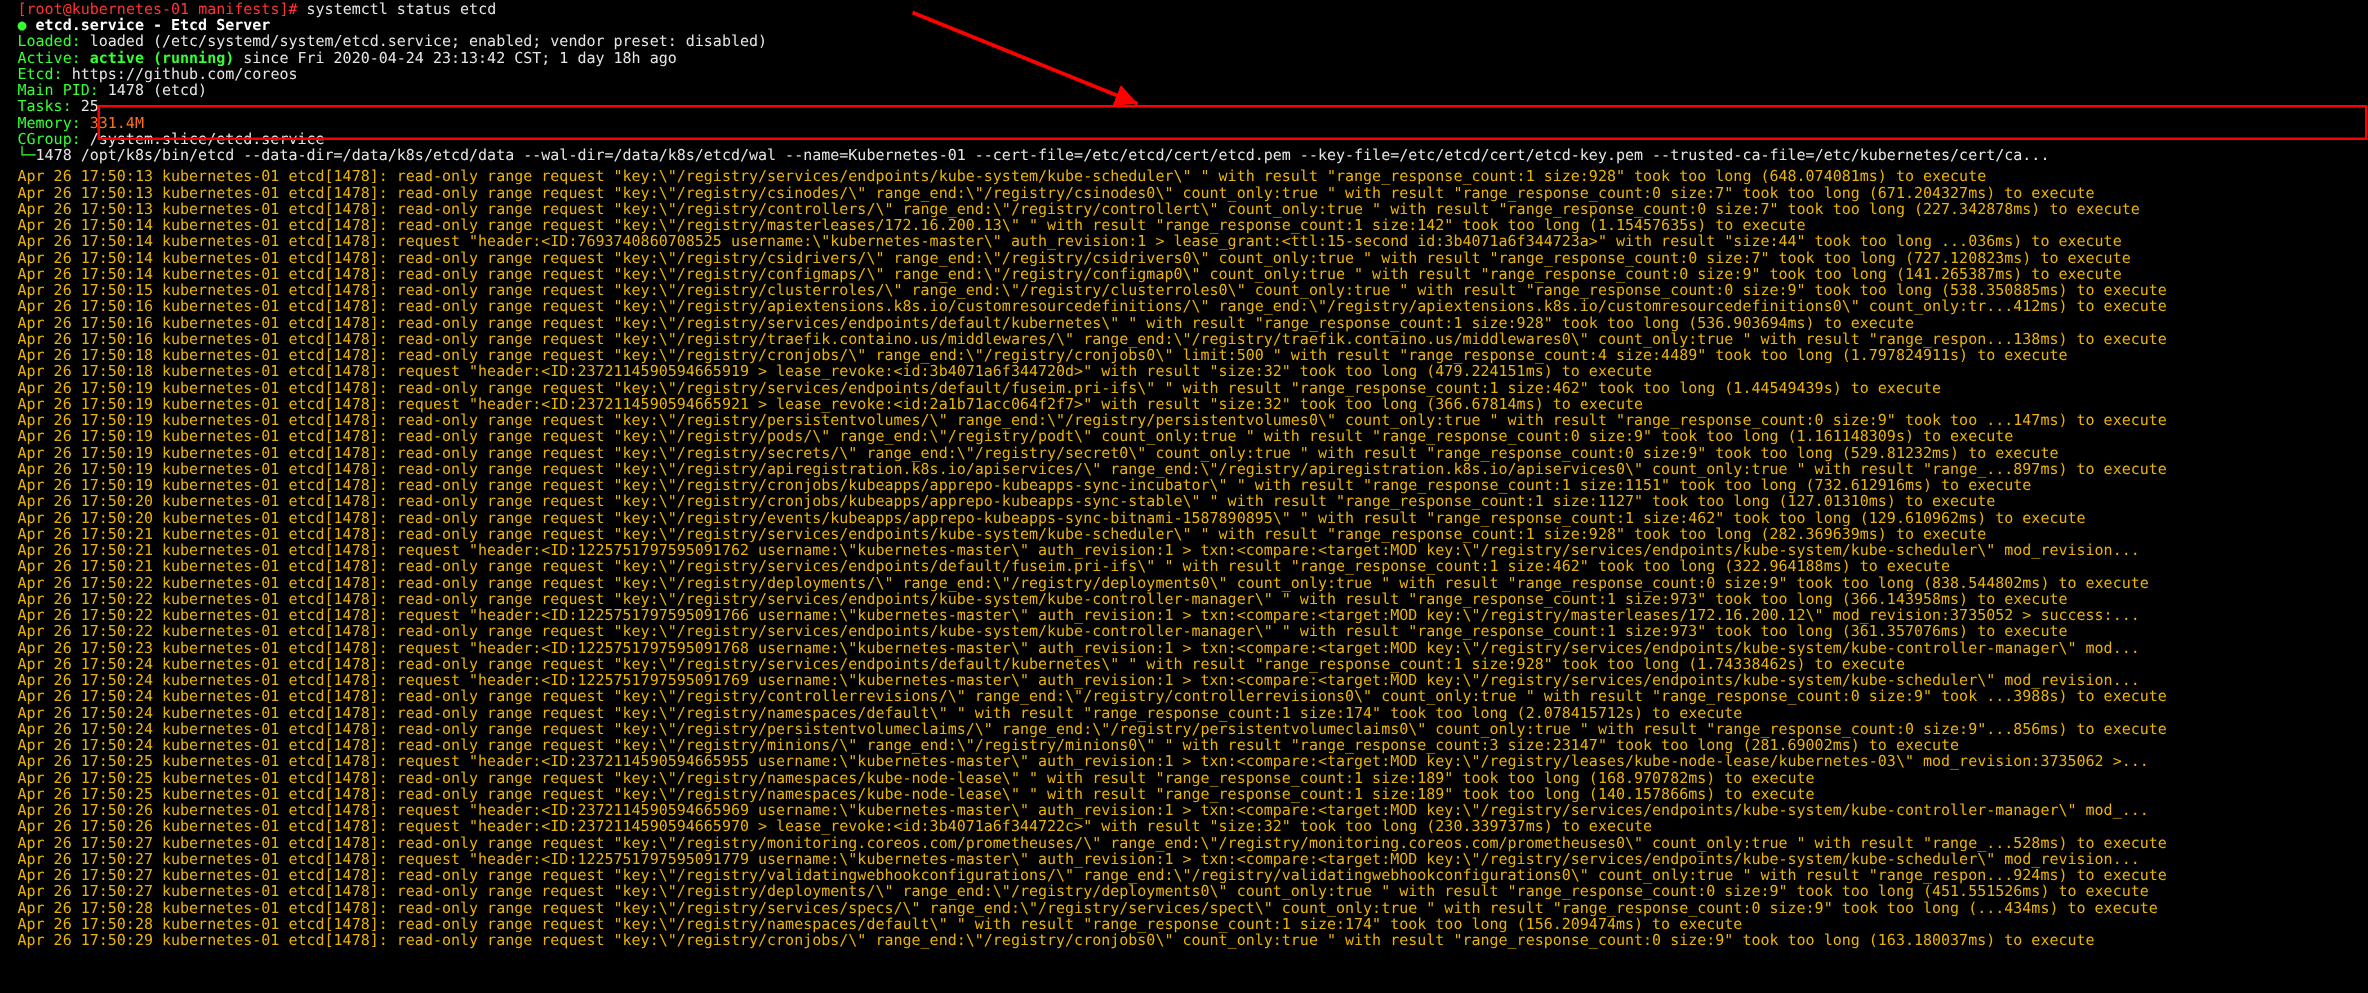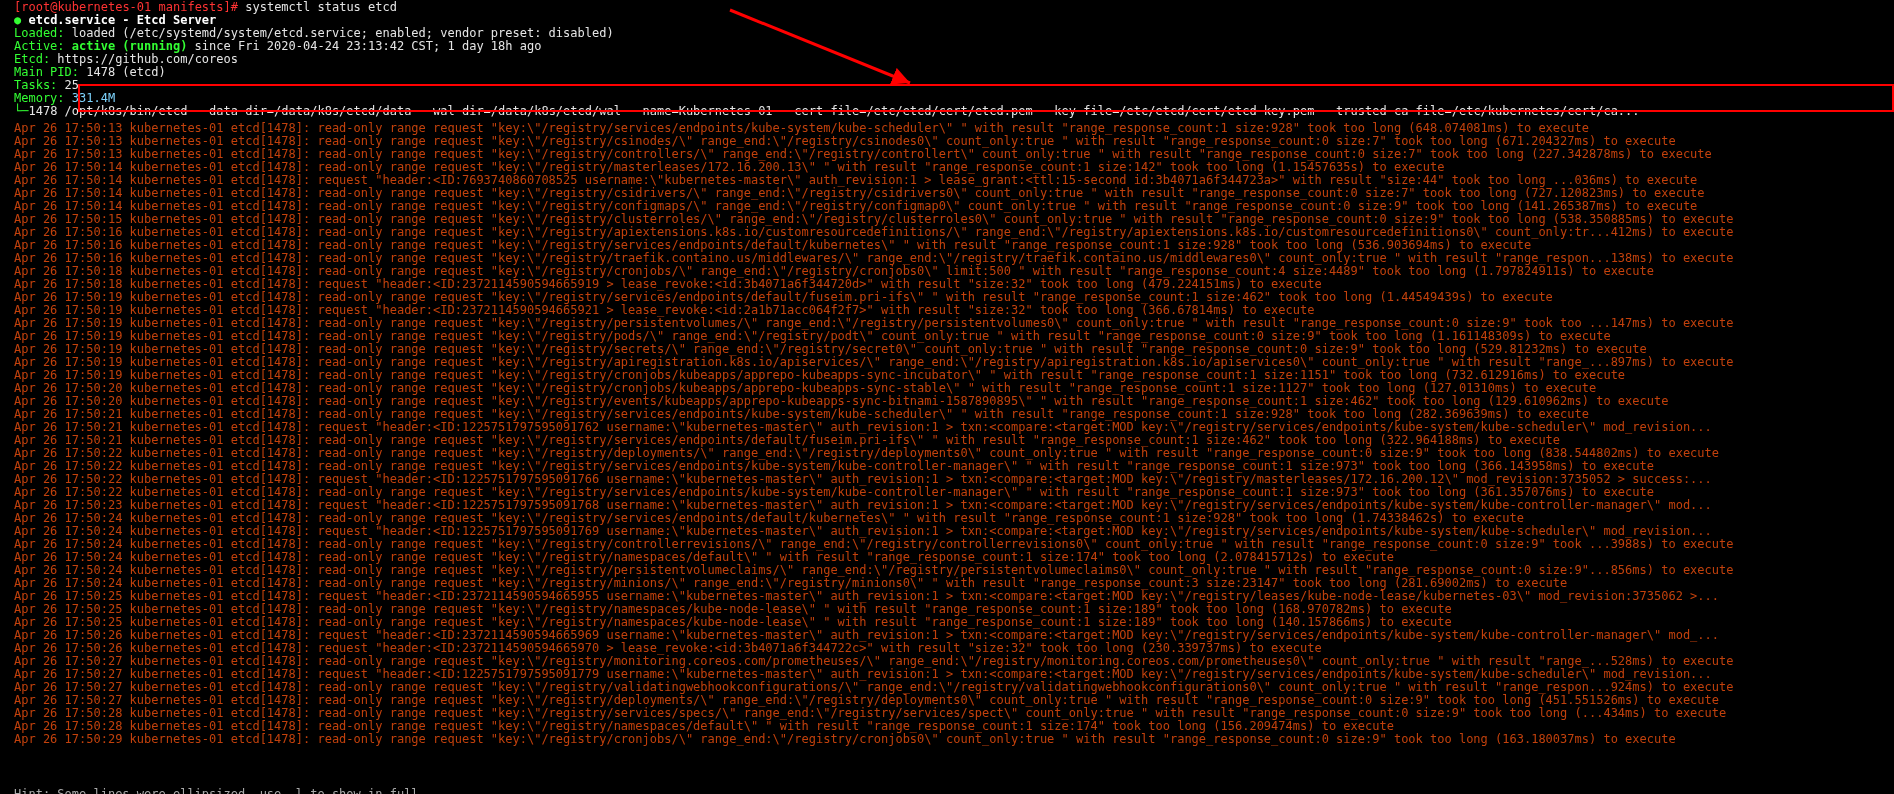--- a/index.html
+++ b/index.html
@@ -21,21 +21,21 @@
   }
   .prompt-user { color: #ff3333; }
   .prompt-host { color: #ff3333; }
   .prompt-path { color: #ff3333; }
   .bright-white { color: #ffffff; font-weight: bold; }
   .bright-green { color: #33ff33; font-weight: bold; text-align: right; }
   .dark-green { color: #33ff33; }
   .cmd { color: #e5e5e5; }
   .loaded { color: #e5e5e5; }
   .log-line {
-    color: #c2410c;
+    color: #eab308;
   }
   .hint { color: #aaaaaa; margin-top: 42px; }
   .red-box {
     position: absolute;
     border: 2px solid #ff0000;
     left: 78px;
     top: 84px;
     width: 1812px;
     height: 24px;
     pointer-events: none;
@@ -57,21 +57,22 @@
   <div>
     <span class="prompt-user">[</span><span class="prompt-user">root</span><span class="prompt-user">@</span><span class="prompt-host">kubernetes-01</span><span class="prompt-path"> manifests</span><span class="prompt-user">]# </span><span class="cmd">systemctl status etcd</span>
   </div>
 
   <div class="dark-green">● <span class="bright-white">etcd.service - Etcd Server</span></div>
   <div><span class="dark-green">   Loaded: </span><span class="loaded">loaded (/etc/systemd/system/etcd.service; enabled; vendor preset: disabled)</span></div>
   <div><span class="dark-green">   Active: </span><span class="bright-green">active (running)</span><span class="loaded"> since Fri 2020-04-24 23:13:42 CST; 1 day 18h ago</span></div>
   <div><span class="dark-green">     Etcd: </span><span class="loaded">https://github.com/coreos</span></div>
   <div><span class="dark-green"> Main PID: </span><span class="loaded">1478 (etcd)</span></div>
   <div><span class="dark-green">    Tasks: </span><span class="loaded">25</span></div>
-  <div><span class="dark-green">   Memory: </span><span style="color:#7dd3fc">331.4M</span></div>
+  <div><span class="dark-green">   Memory: </span><span style="color:#f97316">331.4M</span></div>
+  <div><span class="dark-green">   CGroup: </span><span class="loaded">/system.slice/etcd.service</span></div>
   <div><span class="dark-green">           └─</span><span class="loaded">1478 /opt/k8s/bin/etcd --data-dir=/data/k8s/etcd/data --wal-dir=/data/k8s/etcd/wal --name=Kubernetes-01 --cert-file=/etc/etcd/cert/etcd.pem --key-file=/etc/etcd/cert/etcd-key.pem --trusted-ca-file=/etc/kubernetes/cert/ca...</span></div>
 
   <div style="height:4px"></div>
 
   <div id="log-container">
       <div class="log-line">Apr 26 17:50:13 kubernetes-01 etcd[1478]: read-only range request "key:\"/registry/services/endpoints/kube-system/kube-scheduler\" " with result "range_response_count:1 size:928" took too long (648.074081ms) to execute</div>
       <div class="log-line">Apr 26 17:50:13 kubernetes-01 etcd[1478]: read-only range request "key:\"/registry/csinodes/\" range_end:\"/registry/csinodes0\" count_only:true " with result "range_response_count:0 size:7" took too long (671.204327ms) to execute</div>
       <div class="log-line">Apr 26 17:50:13 kubernetes-01 etcd[1478]: read-only range request "key:\"/registry/controllers/\" range_end:\"/registry/controllert\" count_only:true " with result "range_response_count:0 size:7" took too long (227.342878ms) to execute</div>
       <div class="log-line">Apr 26 17:50:14 kubernetes-01 etcd[1478]: read-only range request "key:\"/registry/masterleases/172.16.200.13\" " with result "range_response_count:1 size:142" took too long (1.15457635s) to execute</div>
       <div class="log-line">Apr 26 17:50:14 kubernetes-01 etcd[1478]: request "header:&lt;ID:7693740860708525 username:\"kubernetes-master\" auth_revision:1 &gt; lease_grant:&lt;ttl:15-second id:3b4071a6f344723a&gt;" with result "size:44" took too long ...036ms) to execute</div>

